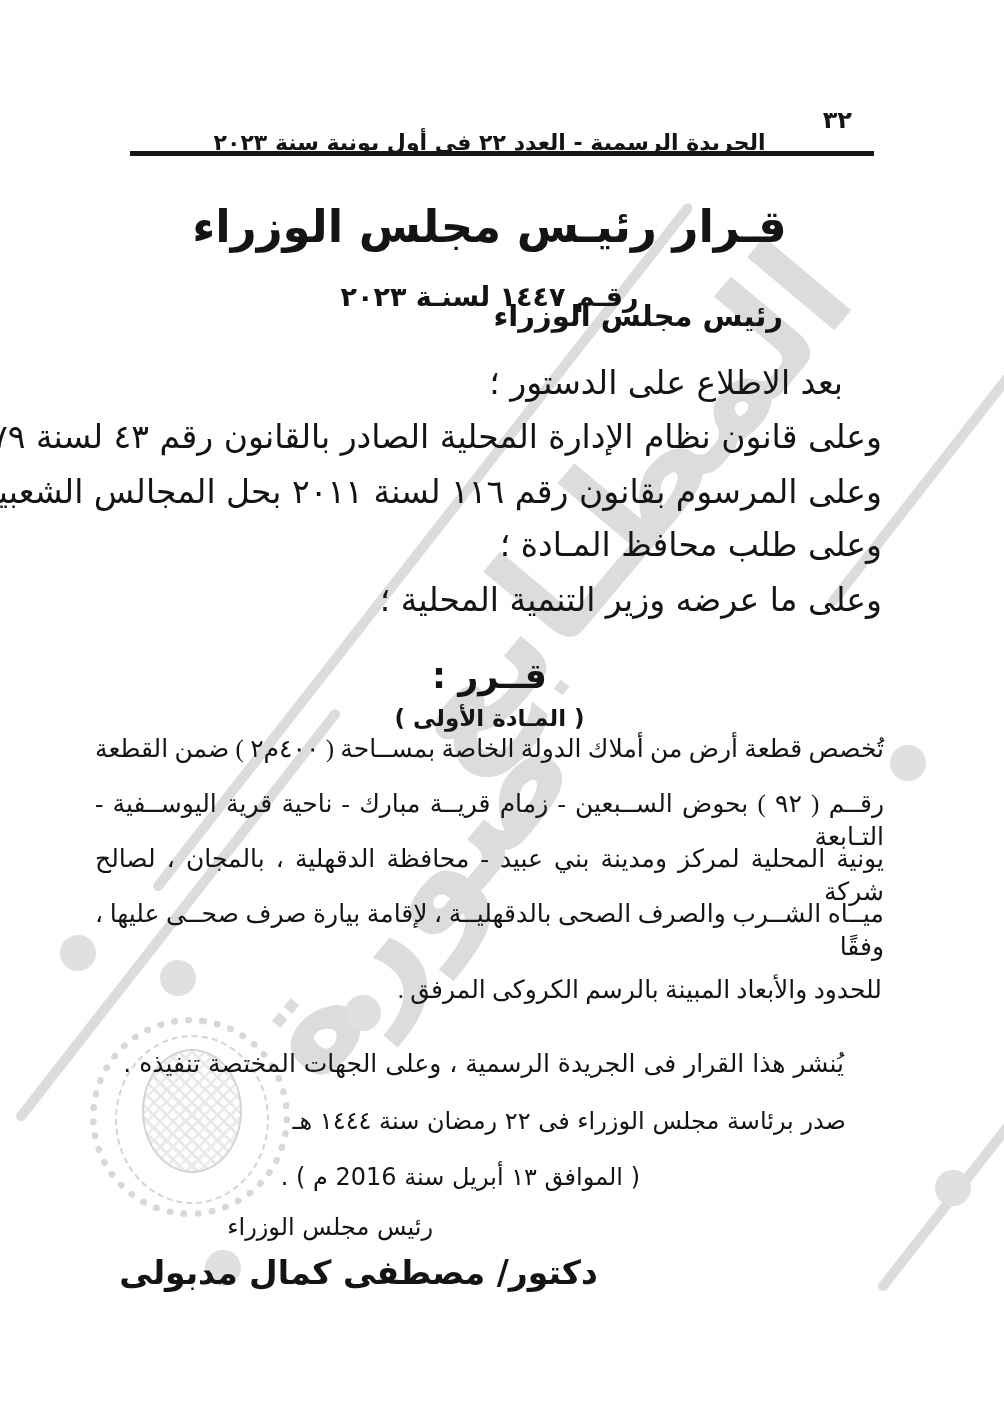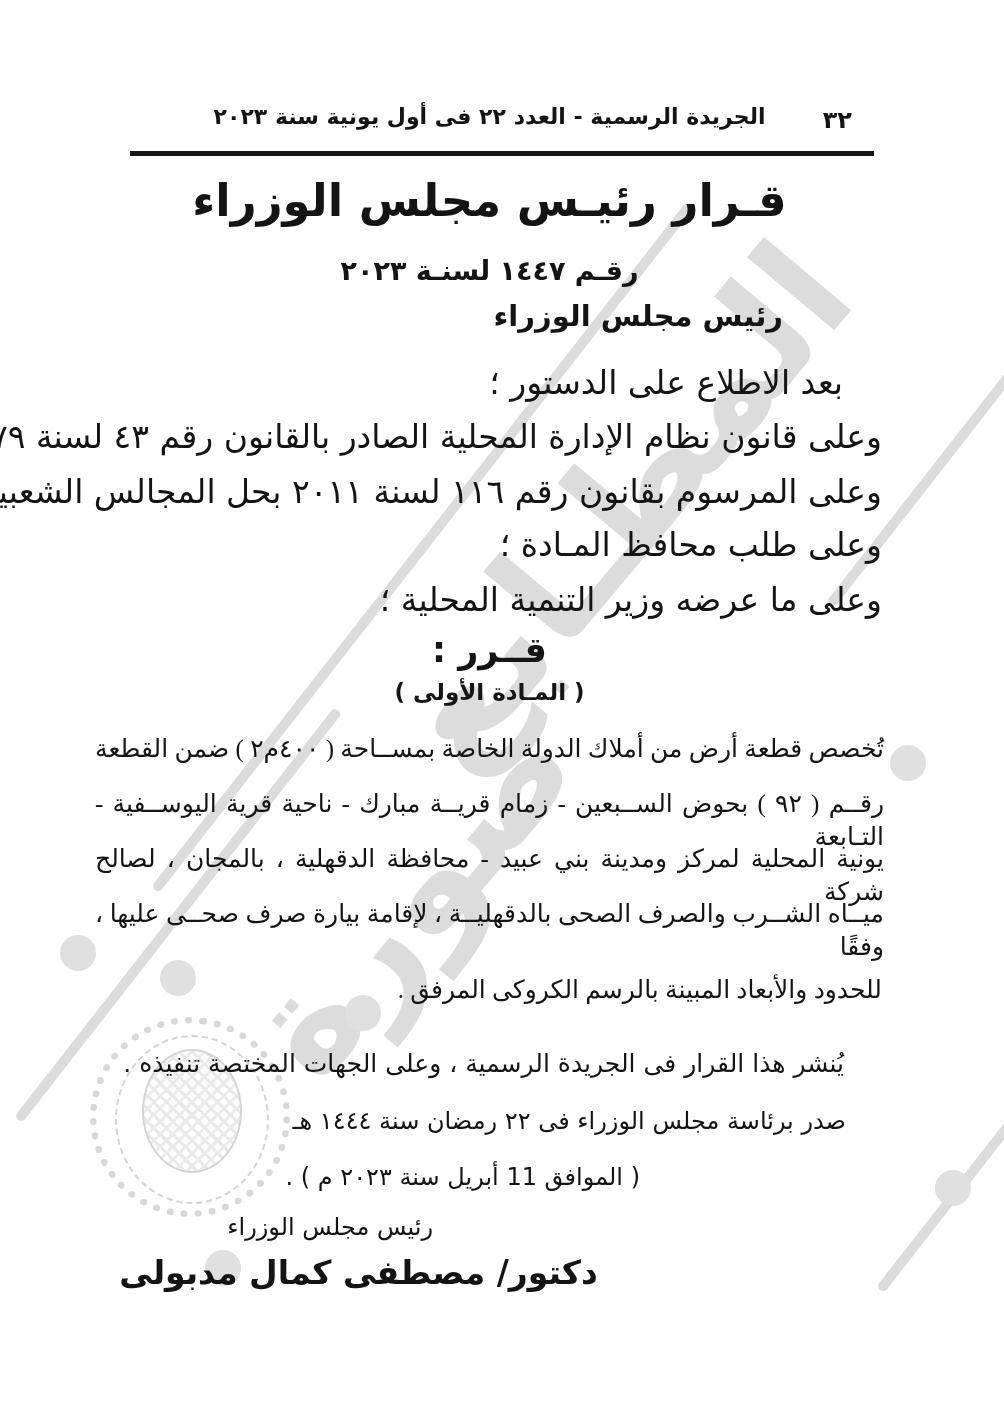--- a/index.html
+++ b/index.html
@@ -57,21 +57,21 @@
   .seal-core{
     position:absolute;left:52px;top:32px;width:96px;height:120px;border-radius:50%;
     border:2px solid #d4d4d4;
     background:
       repeating-linear-gradient(45deg,#e9e9e9 0 3px,transparent 3px 9px),
       repeating-linear-gradient(-45deg,#ececec 0 3px,transparent 3px 9px);
   }
 
   
   .txt{position:absolute;z-index:2;white-space:nowrap;line-height:1.3;}
-  .center{left:95px;width:789px;text-align:center;}
+  .center{left:95px;width:789px;text-align:center;margin-top:26px;}
   .justify{
     left:95px;width:789px;white-space:normal;
     text-align:justify;text-align-last:justify;
   }
 
   .gazette-line{top:103px;font-size:22px;font-weight:700;}
   .page-num{top:105px;right:152px;font-size:24px;font-weight:700;}
   .rule{position:absolute;z-index:2;left:130px;top:151px;width:744px;height:5px;background:#171717;}
 
   .title{top:172px;font-size:45px;font-weight:800;text-align:center;}
@@ -149,18 +149,18 @@
   <div class="txt center art-head a1-head">( المـادة الأولى )</div>
   <div class="txt justify body-line b0">تُخصص قطعة أرض من أملاك الدولة الخاصة بمســاحة ( ٤٠٠م٢ ) ضمن القطعة</div>
   <div class="txt justify body-line b1">رقــم ( ٩٢ ) بحوض الســبعين - زمام قريــة مبارك - ناحية قرية اليوســفية - التـابعة</div>
   <div class="txt justify body-line b2">يونية المحلية لمركز ومدينة بني عبيد - محافظة الدقهلية ، بالمجان ، لصالح شركة</div>
   <div class="txt justify body-line b3">ميــاه الشــرب والصرف الصحى بالدقهليــة ، لإقامة بيارة صرف صحــى عليها ، وفقًا</div>
   <div class="txt body-line b4">للحدود والأبعاد المبينة بالرسم الكروكى المرفق .</div>
 
   <div class="txt a2-text">يُنشر هذا القرار فى الجريدة الرسمية ، وعلى الجهات المختصة تنفيذه .</div>
 
   <div class="txt issued1">صدر برئاسة مجلس الوزراء فى ٢٢ رمضان سنة ١٤٤٤ هـ</div>
-  <div class="txt issued2">( الموافق 11 أبريل سنة ٢٠٢٣ م ) .</div>
+  <div class="txt issued2">( الموافق ١٣ أبريل سنة 2016 م ) .</div>
 
   <div class="txt sig-role">رئيس مجلس الوزراء</div>
   <div class="txt sig-name">دكتور/ مصطفى كمال مدبولى</div>
 
 </div>
 
 </body></html>

